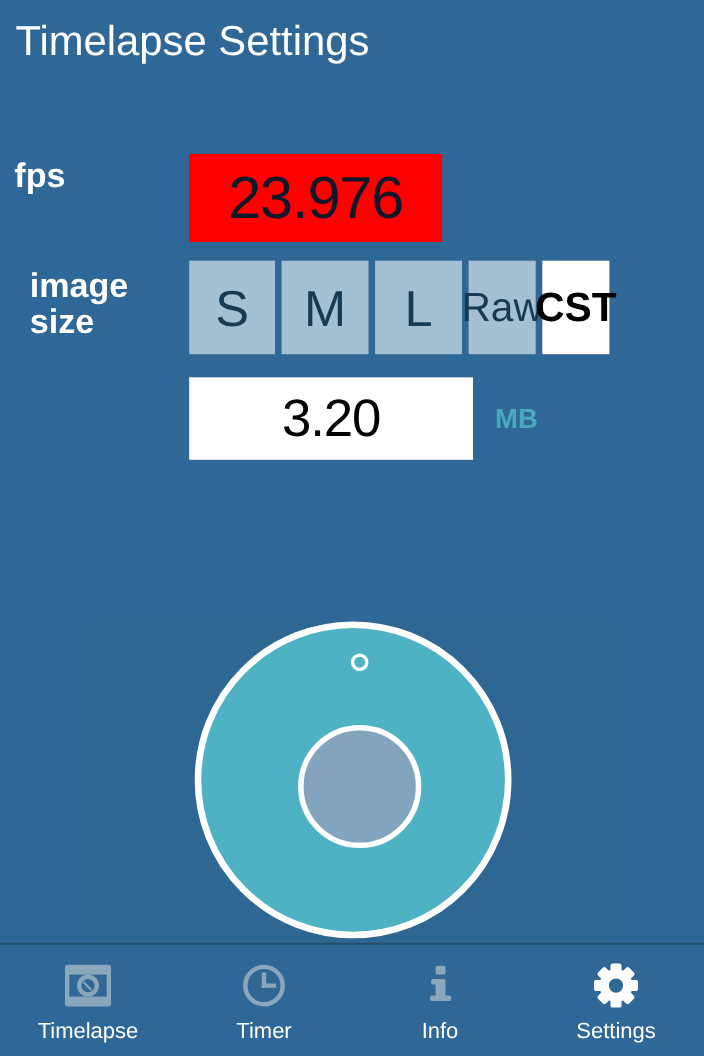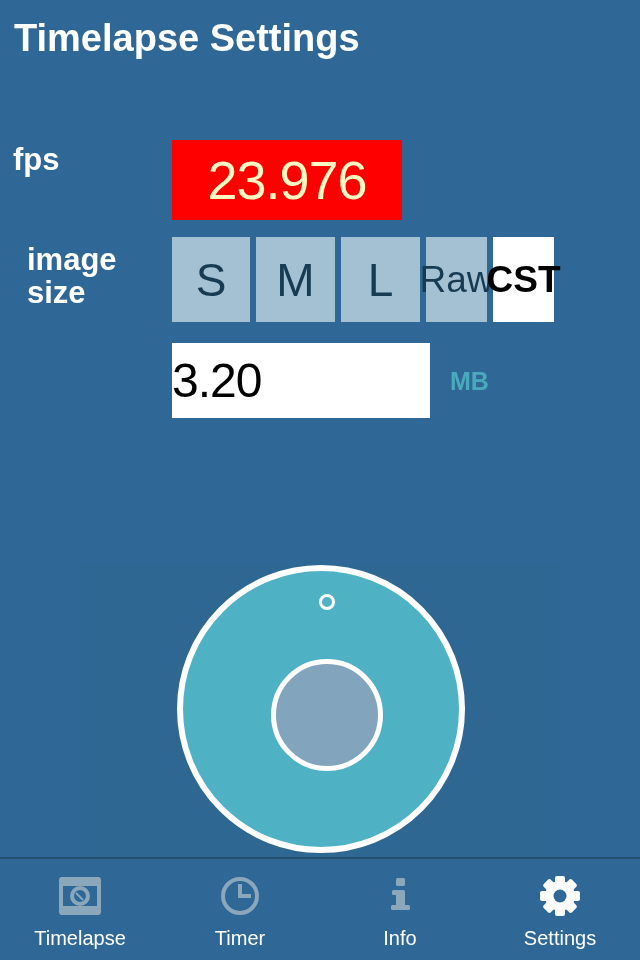--- a/index.html
+++ b/index.html
@@ -24,21 +24,21 @@
     height: 960px;
     background: #2f6896;
   }
 
   
   .page-title {
     position: absolute;
     left: 14px;
     top: 14px;
     font-size: 38px;
-    font-weight: 700;
+    font-weight: 400;
     color: #ffffff;
     letter-spacing: 0px;
     line-height: 48px;
     white-space: nowrap;
   }
 
   
   .row-label {
     position: absolute;
     color: #ffffff;
@@ -63,21 +63,21 @@
     top: 140px;
     width: 230px;
     height: 80px;
     background: #ff0000;
     display: flex;
     align-items: center;
     justify-content: center;
     box-sizing: border-box;
   }
   .fps-box .value {
-    color: #fef9c3;
+    color: #0f172a;
     font-size: 54px;
     line-height: 54px;
     font-weight: 400;
     letter-spacing: -1px;
   }
 
   
   .size-strip {
     position: absolute;
     left: 172px;
@@ -112,21 +112,21 @@
   
   .filesize-box {
     position: absolute;
     left: 172px;
     top: 343px;
     width: 258px;
     height: 75px;
     background: #ffffff;
     display: flex;
     align-items: center;
-    justify-content: flex-start;
+    justify-content: center;
     box-sizing: border-box;
   }
   .filesize-box .value {
     color: #000000;
     font-size: 48px;
     line-height: 48px;
     font-weight: 400;
     letter-spacing: -1px;
   }
   .filesize-unit {

